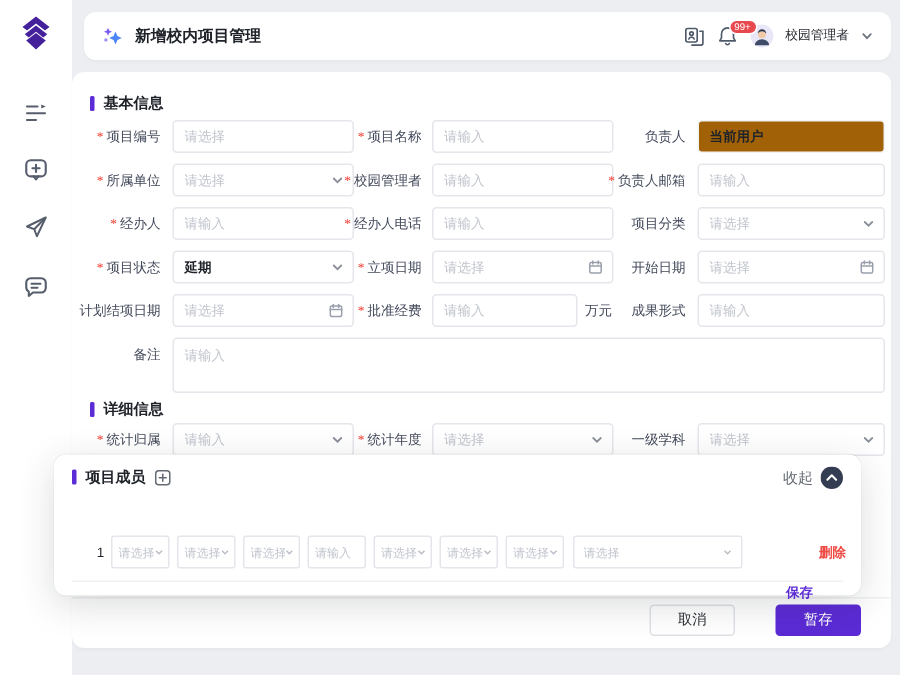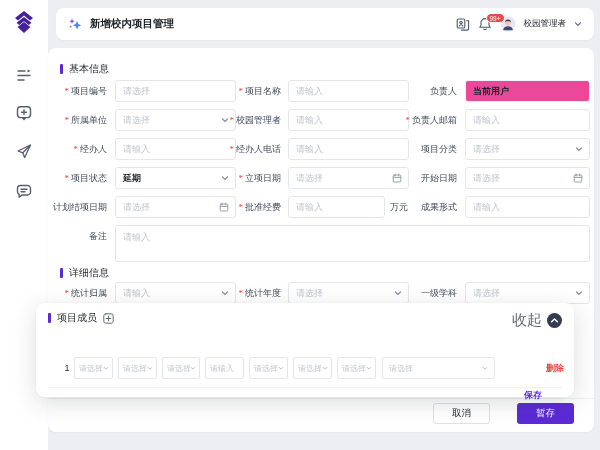--- a/index.html
+++ b/index.html
@@ -19,46 +19,46 @@
   .bell-wrap { position:relative; width:14px; height:14px; cursor:pointer; }
   .badge { position:absolute; left:8px; top:-4px; background:#e8494f; color:#fff; font-size:6.5px;
            line-height:8px; height:10px; padding:1px 3px; border-radius:6px; border:1px solid #fff; white-space:nowrap; }
   .user-name { font-size:8.5px; color:#1f2329; }
 
   
   .main-card { position:absolute; left:48px; top:48px; width:546px; height:384px; background:#fff;
                border-radius:8px; box-shadow:0 1px 2px rgba(0,0,0,.03); }
   .sec { position:absolute; left:12px; display:flex; align-items:center; gap:6px; }
   .sec-bar { width:3px; height:10px; background:#5b2bd5; border-radius:1px; }
-  .sec-title { font-size:10px; font-weight:400; color:#1f2329; }
+  .sec-title { font-size:10px; font-weight:700; color:#1f2329; }
 
   .fl { position:absolute; height:22px; line-height:22px; font-size:9px; color:#42495a; white-space:nowrap;font-family:Liberation Serif, serif; }
   .req::before { content:"*"; color:#f04134; margin-right:2px; }
   .ibx { position:absolute; height:22px; border:1px solid #e5e6eb; border-radius:3px; background:#fff; font-size:9px; }
   input.ibx { padding:0 7px; color:#1f2329; outline:none; }
   input::placeholder, textarea::placeholder { color:#c1c5cd; }
   .sel { display:flex; align-items:center; justify-content:space-between; padding:0 6px 0 7px; cursor:pointer; }
   .ph { color:#c1c5cd; white-space:nowrap; overflow:hidden; }
   .val { color:#1f2329; font-weight:700; white-space:nowrap; }
-  .dis { background:#ec4899; border-color:#f2f3f5; display:flex; align-items:center; padding:0 7px; }
+  .dis { background:#a16207; border-color:#f2f3f5; display:flex; align-items:center; padding:0 7px; }
   textarea.ibx { padding:5px 7px; resize:none; font-family:inherit; outline:none; color:#1f2329; }
   .unit-txt { position:absolute; height:22px; line-height:22px; font-size:9px; color:#42495a; }
 
   .foot-div { position:absolute; left:0; right:0; top:350px; border-top:1px solid #eef0f2; }
   .btn { position:absolute; top:355px; width:57px; height:21px; border-radius:3px; font-size:9.5px;
          display:flex; align-items:center; justify-content:center; cursor:pointer; }
   .btn-cancel { left:385px; background:#fff; border:1px solid #dfe1e6; color:#1f2329; }
   .btn-confirm { left:469px; background:#5b2bd5; color:#fff; }
 
   
   .members { position:absolute; left:36px; top:303px; width:538px; height:94px; background:#fff; z-index:5;
              border-radius:8px; box-shadow:0 6px 24px rgba(31,35,41,.16), 0 0 1px rgba(31,35,41,.1); }
   .o-head { position:absolute; left:12px; top:8px; display:flex; align-items:center; gap:6px; }
   .collapse { position:absolute; right:12px; top:8px; display:flex; align-items:center; gap:5px; cursor:pointer; }
-  .collapse-label { font-size:15px; color:#646a73; }
+  .collapse-label { font-size:10px; color:#646a73; }
   .thead { position:absolute; left:12px; top:27px; width:514px; height:22px; background:#f5f6f8; border-radius:2px; }
   .th { position:absolute; line-height:22px; font-size:9px; color:#4e5969; white-space:nowrap; }
   .idx { position:absolute; top:54px; left:24px; width:14px; line-height:22px; font-size:9px; color:#1f2329; text-align:center; }
   .m-sel { position:absolute; top:54px; height:22px; border:1px solid #e5e6eb; border-radius:2px; background:#fff;
            display:flex; align-items:center; justify-content:space-between; padding:0 3px 0 4px; font-size:8px; cursor:pointer; }
   input.m-inp { position:absolute; top:54px; height:22px; border:1px solid #e5e6eb; border-radius:2px;
                 padding:0 4px; font-size:8px; outline:none; }
   .act { position:absolute; top:54px; line-height:22px; font-size:9px; font-weight:700; cursor:pointer; }
   .act-save { left:488px; color:#5b2bd5;margin-top:27px; }
   .act-del  { left:510px; color:#ee4b45; }

